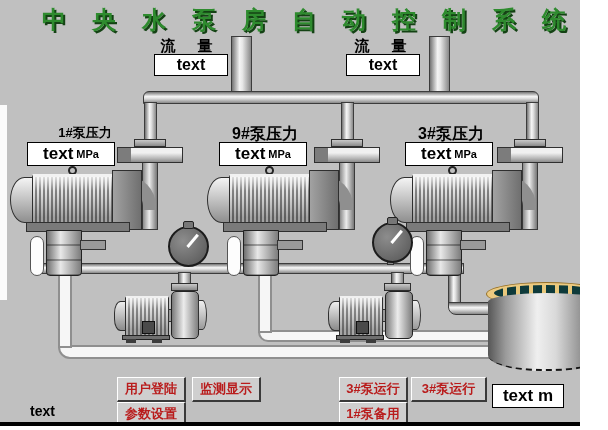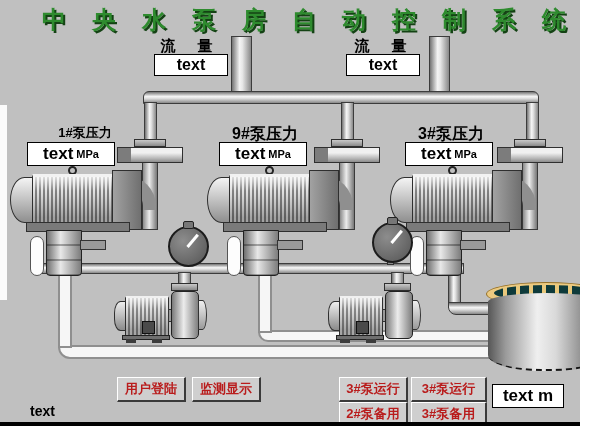--- a/index.html
+++ b/index.html
@@ -216,20 +216,20 @@
   </div>
 
   <div class="abs vbox" style="left:484px;top:384px;width:72px;height:24px;font-size:17px;margin-left:8px;">
     <span>text m</span>
   </div>
 
   <div class="btn" style="left:117px;top:377px;">用户登陆</div>
   <div class="btn" style="left:192px;top:377px;">监测显示</div>
   <div class="btn" style="left:339px;top:377px;">3#泵运行</div>
   <div class="btn" style="left:411px;top:377px;width:73px;">3#泵运行</div>
-  <div class="btn" style="left:339px;top:402px;">2#泵备用</div>
-  <div class="btn" style="left:411px;top:402px;width:73px;">3#泵备用</div>
+  <div class="btn" style="left:117px;top:402px;">参数设置</div>
+  <div class="btn" style="left:339px;top:402px;">1#泵备用</div>
 
   <div class="abs footer-text" style="left:30px;top:403px;">text</div>
   <div class="abs" style="left:0;top:422px;width:608px;height:4px;background:#000;"></div>
   <div class="abs" style="left:0;top:426px;width:608px;height:4px;background:#fff;"></div>
 
 </div>
 
 </body></html>

